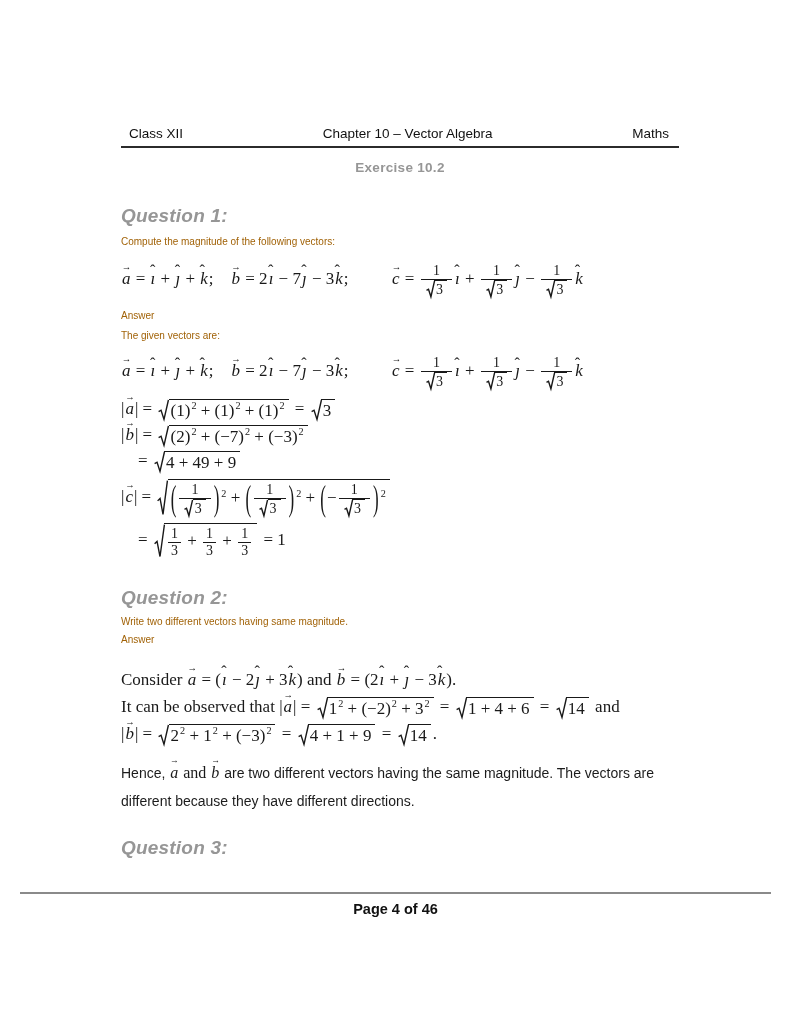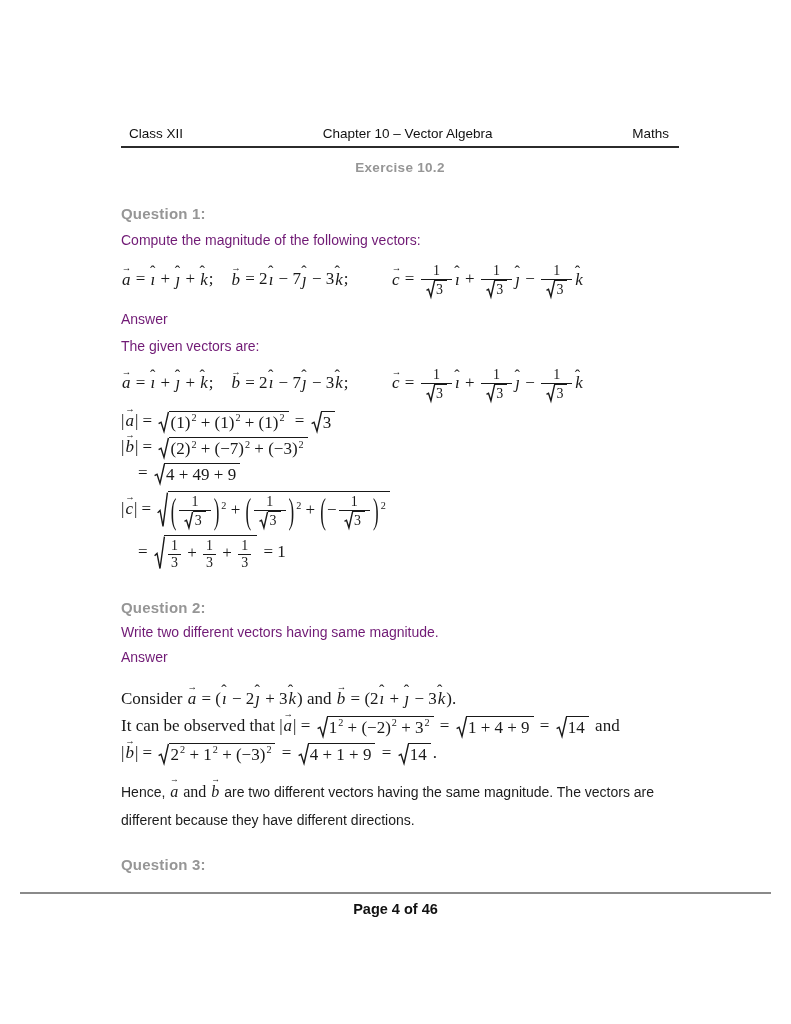--- a/index.html
+++ b/index.html
@@ -34,26 +34,27 @@
     text-align: center;
     font-size: 13.5px;
     font-weight: bold;
     color: var(--heading-gray, #969696);
     letter-spacing: 0.3px;
   }
 
   
   .q-heading {
     margin-top: 26px;
-    font-size: 15px;
+    font-size: 19px;
     font-weight: bold;
     color: var(--heading-gray, #969696);
     letter-spacing: 0.2px;
-  }
-  .body-text { margin-top: 8px; font-size: 14px; line-height: 1.45; color: #701a75; }
+    font-style: italic;
+  }
+  .body-text { margin-top: 8px; font-size: 10px; line-height: 1.45; color: #a16207; }
   .para { margin-top: 12px; font-size: 14px; line-height: 1.9; color: #1c1c1c; }
 
   
   .math-line {
     font-family: "Liberation Serif", "DejaVu Serif", serif;
     font-size: 17px;
     color: #191919;
     margin-top: 10px;
     white-space: nowrap;
   }
@@ -250,21 +251,21 @@
 
     <div class="q-heading" style="margin-top:28px">Question 2:</div>
     <div class="body-text" style="margin-top:6px">Write two different vectors having same magnitude.</div>
     <div class="body-text" style="margin-top:4px">Answer</div>
 
     <div class="math-line" style="margin-top:22px">Consider <span class="vec">a</span> = (<span class="hat">ı</span> − 2<span class="hat">ȷ</span> + 3<span class="hat">k</span>) and <span class="vec">b</span> = (2<span class="hat">ı</span> + <span class="hat">ȷ</span> − 3<span class="hat">k</span>).</div>
     <div class="math-line" style="margin-top:7px">It can be observed that |<span class="vec">a</span>| = <span class="sqrt"><svg viewBox="0 0 10 20" preserveAspectRatio="none" class="radical">
             <path d="M0.6 11.5 L2.9 10.2 L5.7 18.6 L9.9 0.9" fill="none" stroke="currentColor" stroke-width="1.4" vector-effect="non-scaling-stroke"></path>
           </svg><span class="vinc">1<sup>2</sup> + (−2)<sup>2</sup> + 3<sup>2</sup></span></span> = <span class="sqrt"><svg viewBox="0 0 10 20" preserveAspectRatio="none" class="radical">
             <path d="M0.6 11.5 L2.9 10.2 L5.7 18.6 L9.9 0.9" fill="none" stroke="currentColor" stroke-width="1.4" vector-effect="non-scaling-stroke"></path>
-          </svg><span class="vinc">1 + 4 + 9</span></span> = <span class="sqrt"><svg viewBox="0 0 10 20" preserveAspectRatio="none" class="radical">
+          </svg><span class="vinc">1 + 4 + 6</span></span> = <span class="sqrt"><svg viewBox="0 0 10 20" preserveAspectRatio="none" class="radical">
             <path d="M0.6 11.5 L2.9 10.2 L5.7 18.6 L9.9 0.9" fill="none" stroke="currentColor" stroke-width="1.4" vector-effect="non-scaling-stroke"></path>
           </svg><span class="vinc">14</span></span> and</div>
     <div class="math-line" style="margin-top:5px">|<span class="vec">b</span>| = <span class="sqrt"><svg viewBox="0 0 10 20" preserveAspectRatio="none" class="radical">
             <path d="M0.6 11.5 L2.9 10.2 L5.7 18.6 L9.9 0.9" fill="none" stroke="currentColor" stroke-width="1.4" vector-effect="non-scaling-stroke"></path>
           </svg><span class="vinc">2<sup>2</sup> + 1<sup>2</sup> + (−3)<sup>2</sup></span></span> = <span class="sqrt"><svg viewBox="0 0 10 20" preserveAspectRatio="none" class="radical">
             <path d="M0.6 11.5 L2.9 10.2 L5.7 18.6 L9.9 0.9" fill="none" stroke="currentColor" stroke-width="1.4" vector-effect="non-scaling-stroke"></path>
           </svg><span class="vinc">4 + 1 + 9</span></span> = <span class="sqrt"><svg viewBox="0 0 10 20" preserveAspectRatio="none" class="radical">
             <path d="M0.6 11.5 L2.9 10.2 L5.7 18.6 L9.9 0.9" fill="none" stroke="currentColor" stroke-width="1.4" vector-effect="non-scaling-stroke"></path>
           </svg><span class="vinc">14</span></span>.</div>
 

